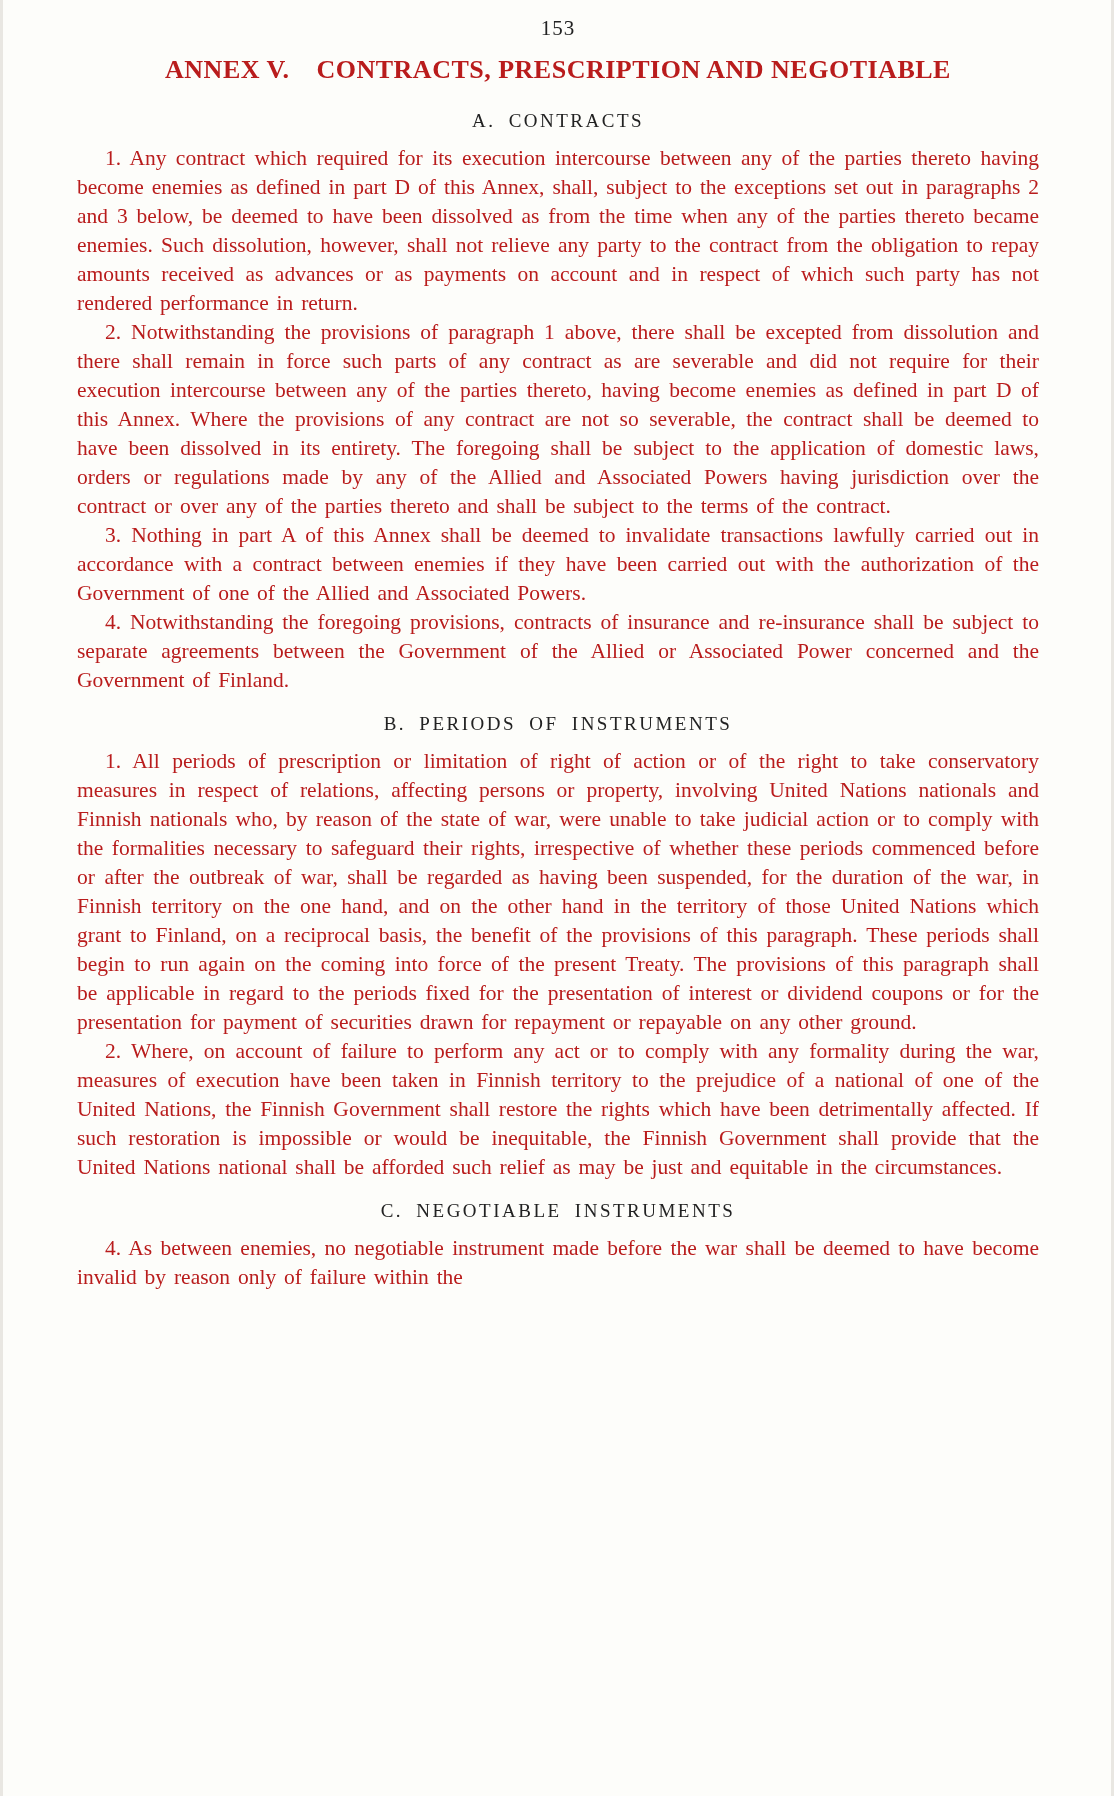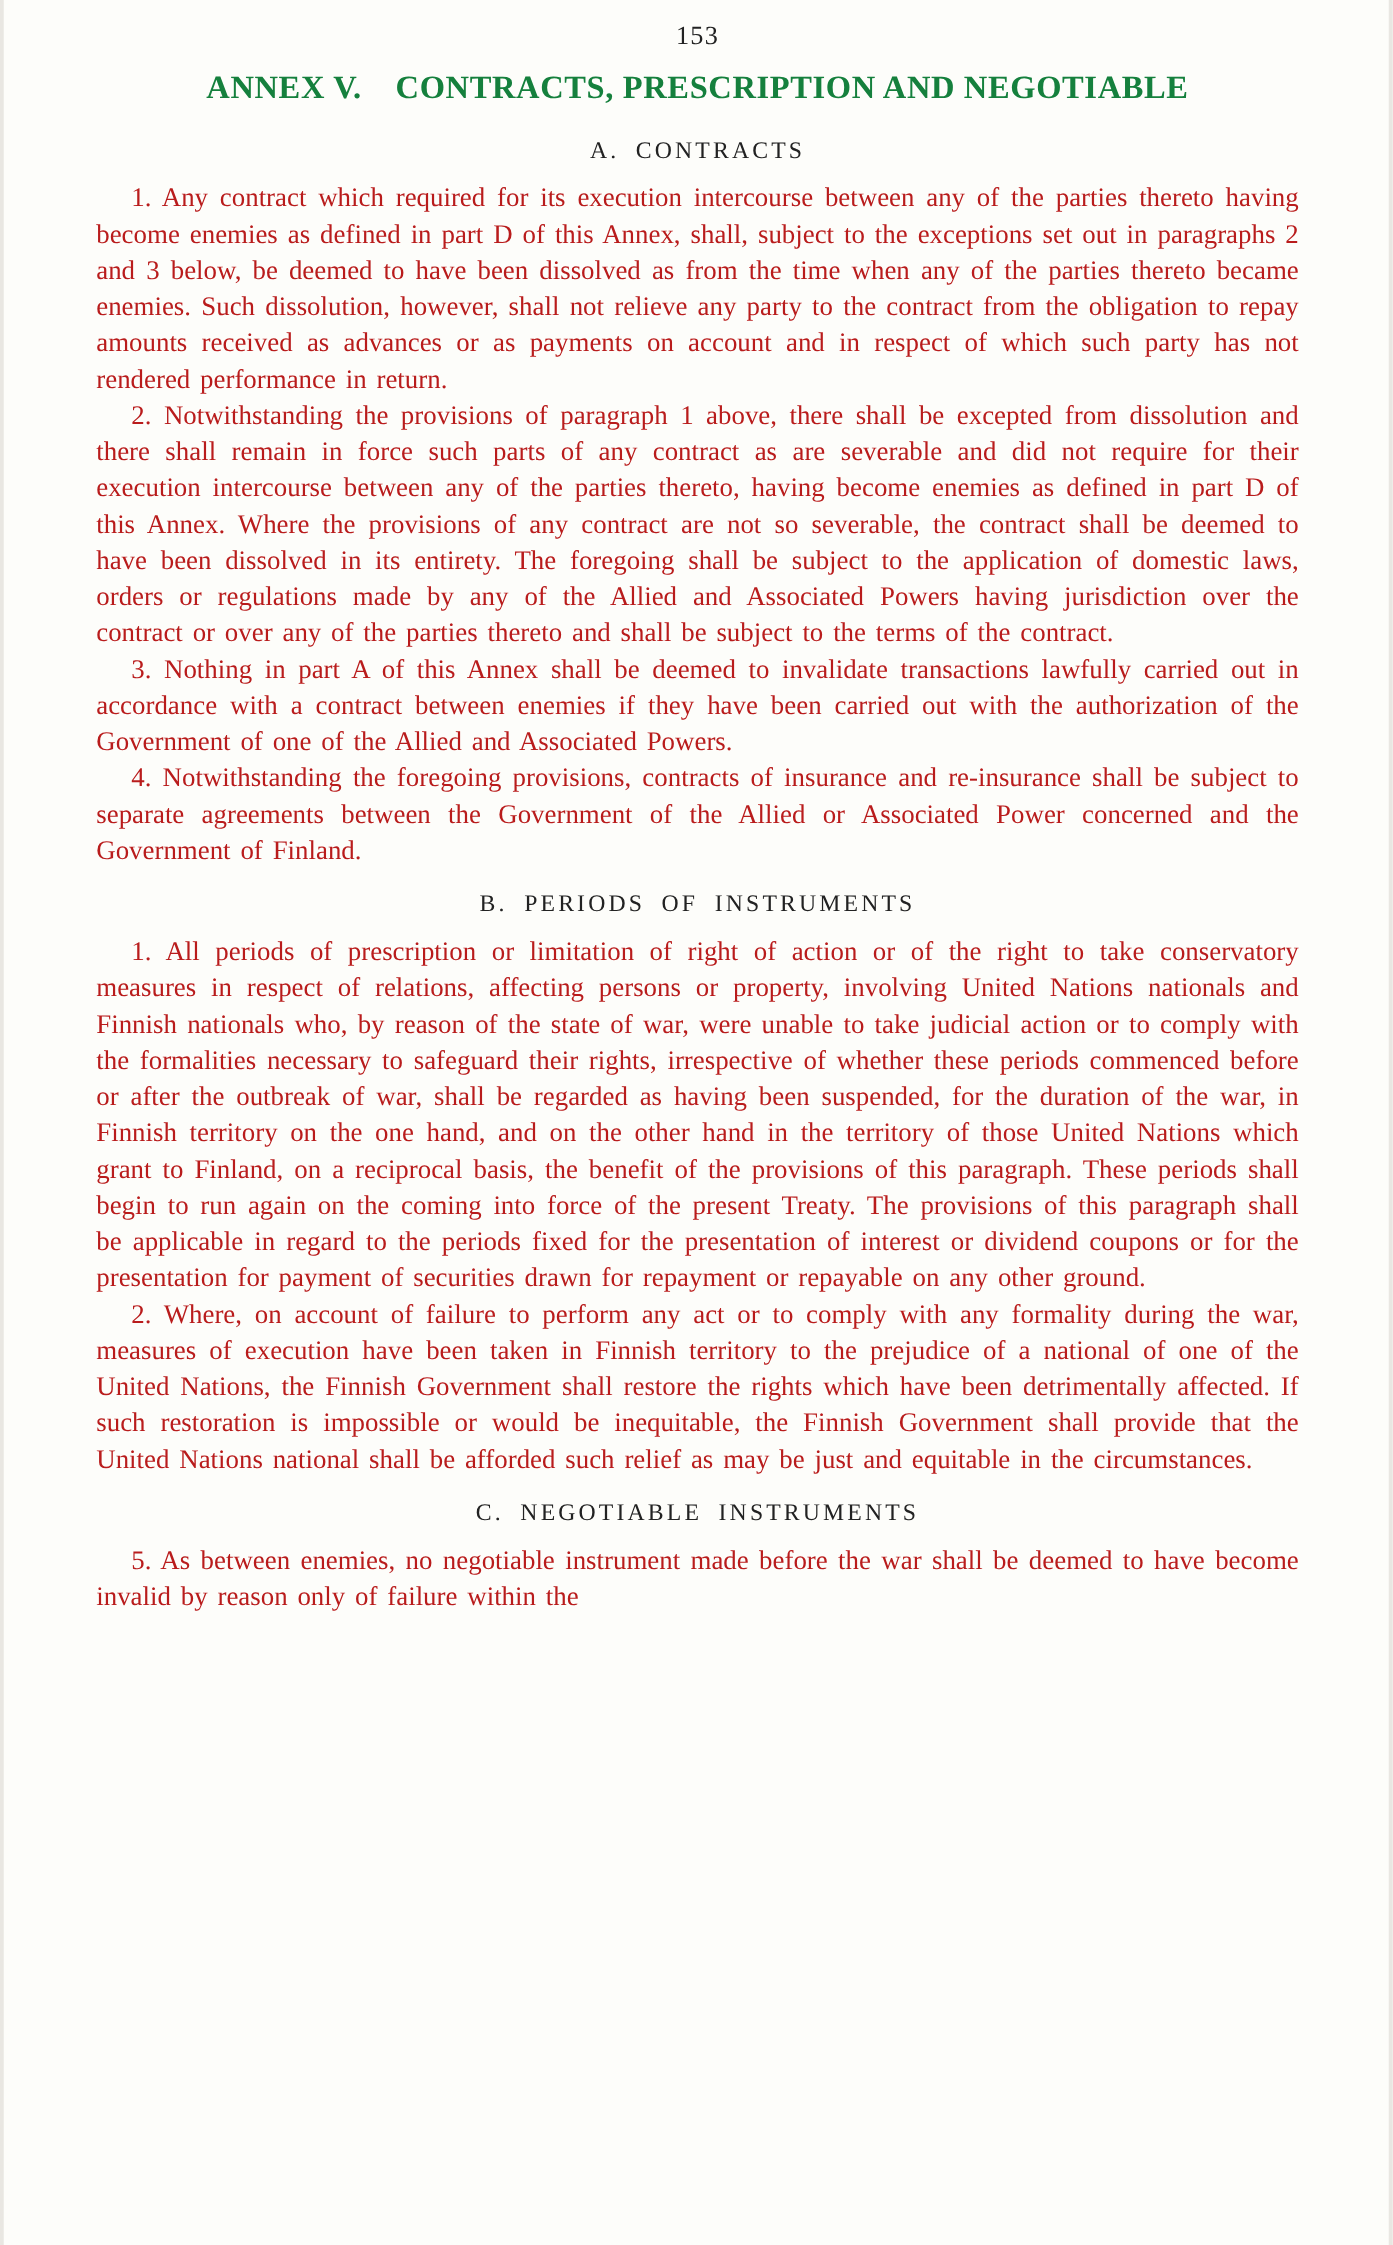--- a/index.html
+++ b/index.html
@@ -25,21 +25,21 @@
       margin: 0 0 12px 0;
       color: #222;
     }
     .title {
       text-align: center;
       font-weight: bold;
       font-size: 26px;
       line-height: 33px;
       letter-spacing: 0.5px;
       margin: 0 40px 6px 40px;
-      color: #15803d;
+      color: #b91c1c;
     }
     .title .title-line {
       display: block;
     }
     .section-heading {
       text-align: center;
       font-weight: normal;
       font-size: 19px;
       letter-spacing: 2.5px;
       word-spacing: 6px;
@@ -82,16 +82,16 @@
   </div>
 
   <div class="section">
     <h2 class="section-heading">B. PERIODS OF INSTRUMENTS</h2>
     <p class="para">1. All periods of prescription or limitation of right of action or of the right to take conservatory measures in respect of relations, affecting persons or property, involving United Nations nationals and Finnish nationals who, by reason of the state of war, were unable to take judicial action or to comply with the formalities necessary to safeguard their rights, irrespective of whether these periods commenced before or after the outbreak of war, shall be regarded as having been suspended, for the duration of the war, in Finnish territory on the one hand, and on the other hand in the territory of those United Nations which grant to Finland, on a reciprocal basis, the benefit of the provisions of this paragraph. These periods shall begin to run again on the coming into force of the present Treaty. The provisions of this paragraph shall be applicable in regard to the periods fixed for the presentation of interest or dividend coupons or for the presentation for payment of securities drawn for repayment or repayable on any other ground.</p>
     <p class="para">2. Where, on account of failure to perform any act or to comply with any formality during the war, measures of execution have been taken in Finnish territory to the prejudice of a national of one of the United Nations, the Finnish Government shall restore the rights which have been detrimentally affected. If such restoration is impossible or would be inequitable, the Finnish Government shall provide that the United Nations national shall be afforded such relief as may be just and equitable in the circumstances.</p>
   </div>
 
   <div class="section">
     <h2 class="section-heading">C. NEGOTIABLE INSTRUMENTS</h2>
-    <p class="para">5. As between enemies, no negotiable instrument made before the war shall be deemed to have become invalid by reason only of failure within the</p>
+    <p class="para">4. As between enemies, no negotiable instrument made before the war shall be deemed to have become invalid by reason only of failure within the</p>
   </div>
 
 </div>
 
 </body></html>

